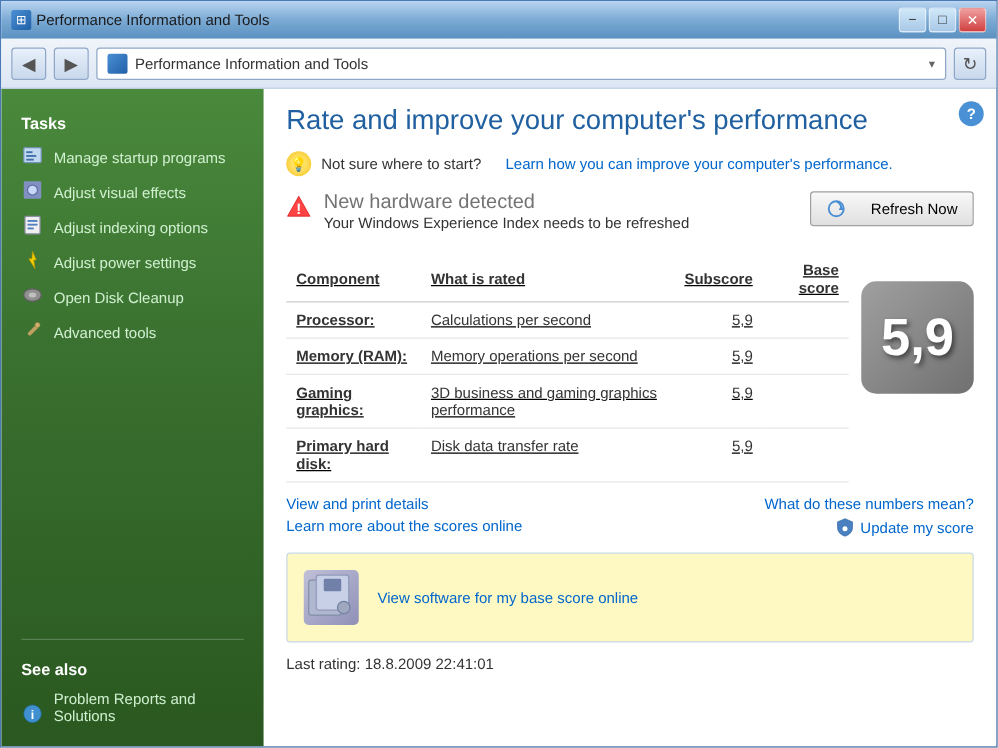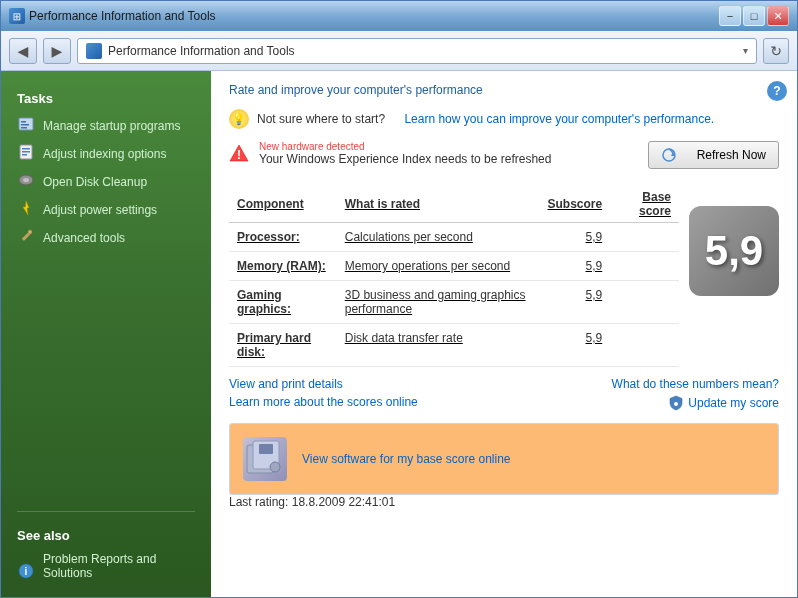--- a/index.html
+++ b/index.html
@@ -231,21 +231,21 @@
       color: white;
       font-size: 12px;
       font-weight: bold;
       display: flex;
       align-items: center;
       justify-content: center;
       cursor: pointer;
     }
     .content-title {
       color: #2060a0;
-      font-size: 12px;
+      font-size: 22px;
       font-weight: normal;
       margin-bottom: 12px;
     }
     .tip-row {
       display: flex;
       align-items: center;
       gap: 8px;
       margin-bottom: 12px;
     }
     .tip-icon {
@@ -278,22 +278,22 @@
       margin-bottom: 10px;
     }
     .warning-icon {
       width: 20px;
       height: 20px;
       flex-shrink: 0;
       margin-top: 2px;
     }
     .warning-text-block { flex: 1; }
     .warning-title {
-      font-size: 10px;
-      color: #ef4444;
+      font-size: 16px;
+      color: #737373;
       font-weight: normal;
     }
     .warning-subtitle {
       font-size: 12px;
       color: #333;
     }
     .refresh-now-btn {
       background: linear-gradient(to bottom, #f8f8f8, #e0e0e0);
       border: 1px solid #a0a0a0;
       border-radius: 3px;
@@ -374,21 +374,21 @@
 
     
     .bottom-section {
       margin-top: 12px;
       border: 1px solid #c8d8e8;
       border-radius: 3px;
       padding: 10px;
       display: flex;
       align-items: center;
       gap: 12px;
-      background: #fdba74;
+      background: #fef9c3;
     }
     .software-icon {
       width: 50px;
       height: 50px;
       flex-shrink: 0;
       display: flex;
       align-items: center;
       justify-content: center;
     }
     .software-icon-disk {
@@ -403,21 +403,21 @@
     }
     .software-link {
       color: #0066cc;
       text-decoration: none;
       font-size: 12px;
     }
 
     .last-rating {
       font-size: 12px;
       color: #333;
-      margin-top: 0;
+      margin-top: 10px;
     }
 
     
     .warning-header-row {
       display: flex;
       justify-content: space-between;
       align-items: flex-start;
       margin-bottom: 10px;
     }
   </style>
@@ -459,50 +459,59 @@
           <svg width="16" height="16" viewBox="0 0 16 16">
               <rect x="1" y="2" width="14" height="12" rx="1" fill="#c0d8f0" stroke="#7090b0" stroke-width="1"></rect>
               <rect x="3" y="5" width="5" height="1.5" fill="#4070a8"></rect>
               <rect x="3" y="8" width="8" height="1.5" fill="#4070a8"></rect>
               <rect x="3" y="11" width="6" height="1.5" fill="#4070a8"></rect>
             </svg>
         </div>
         <span>Manage startup programs</span>
       </div>
 
+      <div class="sidebar-item">
+        <div class="sidebar-item-icon">
+          <svg width="16" height="16" viewBox="0 0 16 16">
+              <rect x="1" y="1" width="14" height="14" rx="1" fill="#8090c0"></rect>
+              <circle cx="8" cy="8" r="4" fill="#c8d8f8" stroke="#6070a8" stroke-width="1"></circle>
+            </svg>
+        </div>
+        <span>Adjust visual effects</span>
+      </div>
 
       <div class="sidebar-item">
         <div class="sidebar-item-icon">
           <svg width="16" height="16" viewBox="0 0 16 16">
               <rect x="2" y="1" width="12" height="14" rx="1" fill="#f0f0f0" stroke="#9090a8" stroke-width="1"></rect>
               <rect x="4" y="4" width="8" height="1.5" fill="#5080c0"></rect>
               <rect x="4" y="7" width="8" height="1.5" fill="#5080c0"></rect>
               <rect x="4" y="10" width="5" height="1.5" fill="#5080c0"></rect>
             </svg>
         </div>
         <span>Adjust indexing options</span>
       </div>
 
       <div class="sidebar-item">
         <div class="sidebar-item-icon">
           <svg width="16" height="16" viewBox="0 0 16 16">
+              <polygon points="8,1 11,8 9,8 10,15 5,7 7.5,7" fill="#f0d000" stroke="#c09000" stroke-width="0.5"></polygon>
+            </svg>
+        </div>
+        <span>Adjust power settings</span>
+      </div>
+
+      <div class="sidebar-item">
+        <div class="sidebar-item-icon">
+          <svg width="16" height="16" viewBox="0 0 16 16">
               <ellipse cx="8" cy="8" rx="7" ry="5" fill="#909090" stroke="#606060" stroke-width="1"></ellipse>
               <ellipse cx="8" cy="8" rx="3" ry="2" fill="#c0c0c0"></ellipse>
             </svg>
         </div>
         <span>Open Disk Cleanup</span>
-      </div>
-
-      <div class="sidebar-item">
-        <div class="sidebar-item-icon">
-          <svg width="16" height="16" viewBox="0 0 16 16">
-              <polygon points="8,1 11,8 9,8 10,15 5,7 7.5,7" fill="#f0d000" stroke="#c09000" stroke-width="0.5"></polygon>
-            </svg>
-        </div>
-        <span>Adjust power settings</span>
       </div>
 
       <div class="sidebar-item">
         <div class="sidebar-item-icon">
           <svg width="16" height="16" viewBox="0 0 16 16">
               <rect x="3" y="7" width="10" height="3" rx="1" fill="#c0a060" transform="rotate(-45 8 8)"></rect>
               <circle cx="12" cy="4" r="2" fill="#d0b070" stroke="#a08040" stroke-width="0.5"></circle>
             </svg>
         </div>
         <span>Advanced tools</span>

